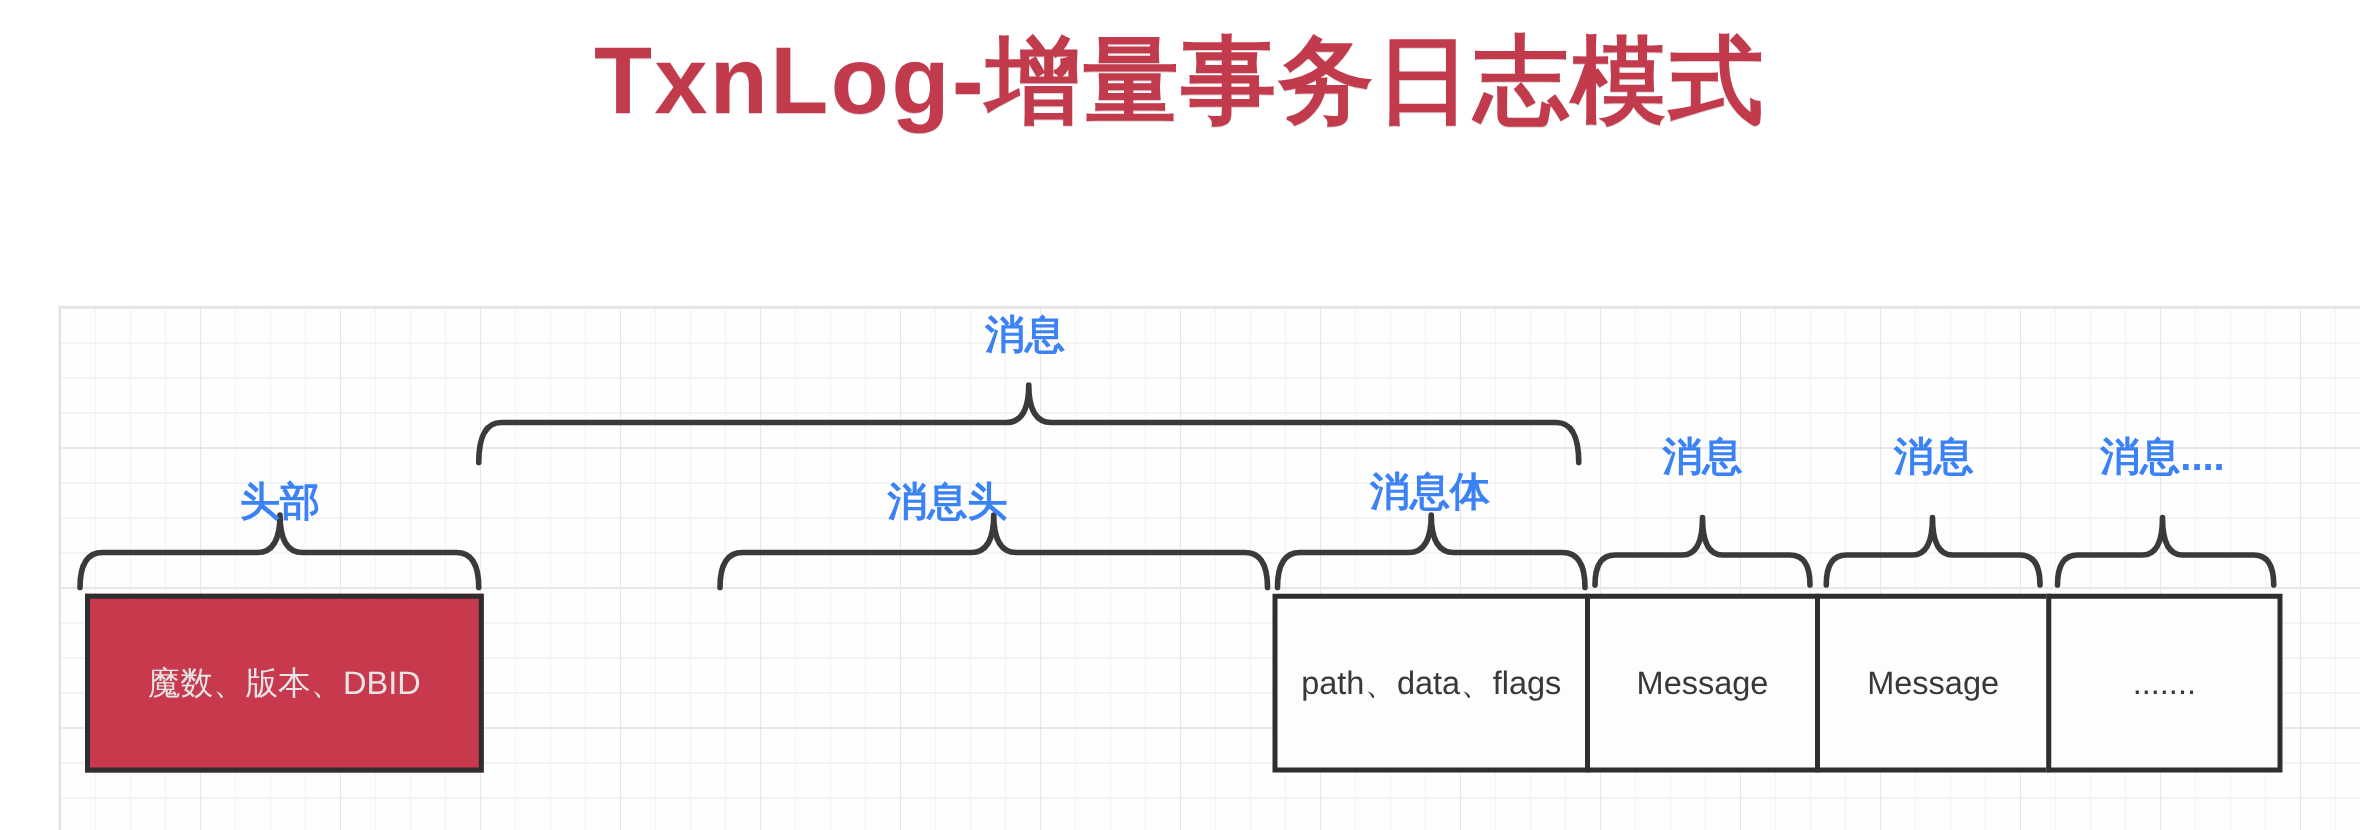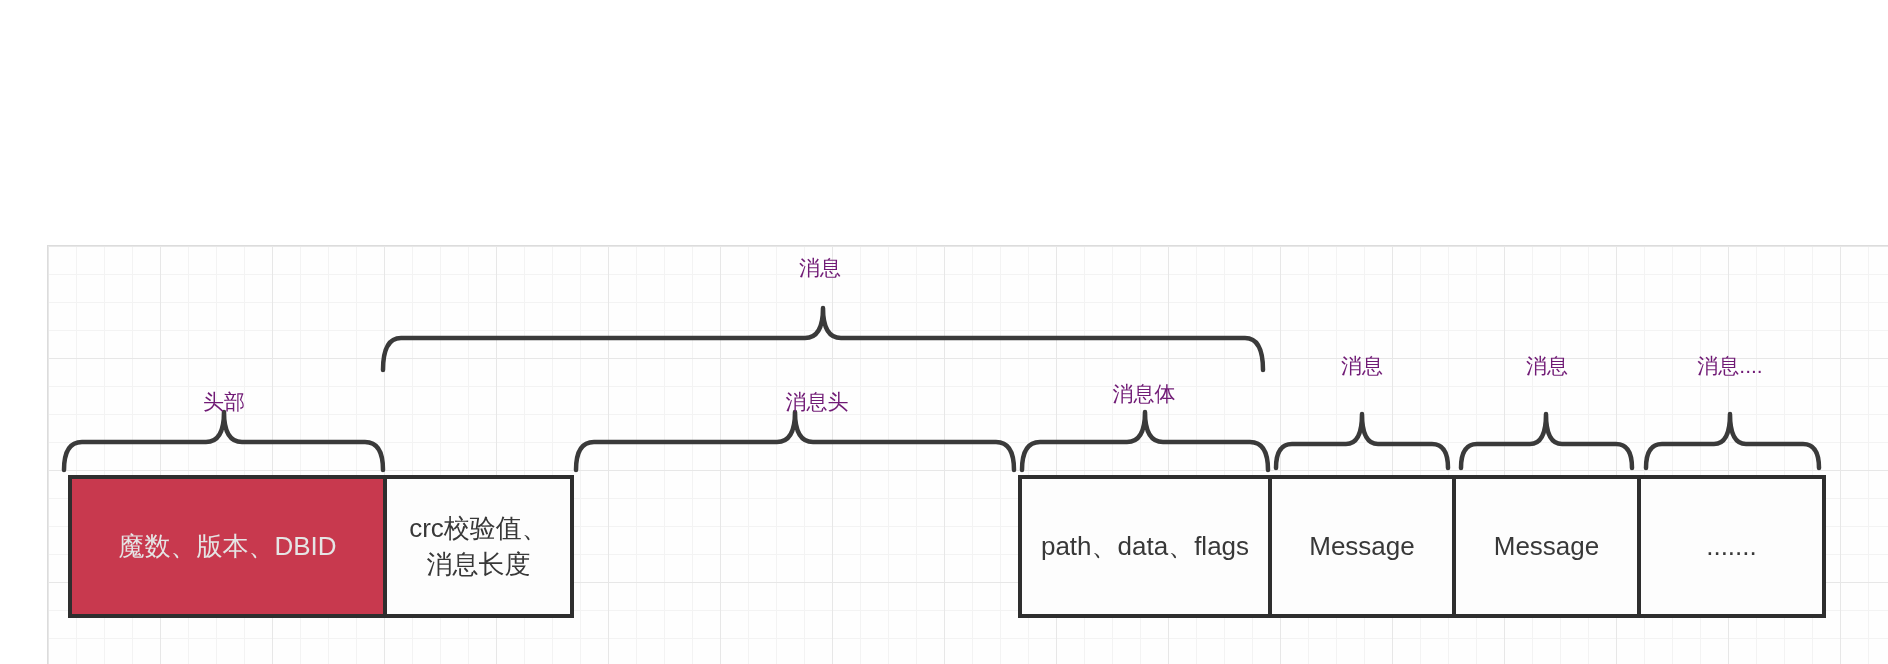--- a/index.html
+++ b/index.html
@@ -29,61 +29,60 @@
     border-top: 1px solid #dcdcdc;
     border-left: 1px solid #dcdcdc;
   }
 
   .overlay { position: absolute; left: 0; top: 0; width: 1888px; height: 664px; }
 
   .brace-path { fill: none; stroke: #3a3a3a; stroke-width: 4.5; stroke-linecap: round; stroke-linejoin: round; }
 
   .brace-label {
     position: absolute; transform: translate(-50%, -50%);
-    font-size: 21px; font-weight: 400; color: #701a75; white-space: nowrap;
+    font-size: 32px; font-weight: 700; color: #3b82f6; white-space: nowrap;
   }
 
   .seg {
     position: absolute; top: 475px; height: 143px;
     border: 4px solid #2e2e2e;
     background: #fdfdfd;
     display: flex; align-items: center; justify-content: center;
     font-size: 26px; color: #383838;
     text-align: center; line-height: 1.35;
     white-space: pre-line;
   }
   .seg.highlight { background: #c8394e; color: #e5e5e5; }
 </style>
 </head>
 <body>
 
 <div class="stage">
 
+  <div class="title">TxnLog-增量事务日志模式</div>
 
   <div class="canvas"></div>
 
   <svg class="overlay" width="1888" height="664" viewBox="0 0 1888 664" xmlns="http://www.w3.org/2000/svg">
     <path class="brace-path" d="M 64 470 Q 64 442 82 442 L 206 442 Q 224 442 224 412 Q 224 442 242 442 L 365 442 Q 383 442 383 470"></path>
     <path class="brace-path" d="M 383 370 Q 383 338 401 338 L 805 338 Q 823 338 823 308 Q 823 338 841 338 L 1245 338 Q 1263 338 1263 370"></path>
     <path class="brace-path" d="M 576 470 Q 576 442 594 442 L 777 442 Q 795 442 795 412 Q 795 442 813 442 L 996 442 Q 1014 442 1014 470"></path>
     <path class="brace-path" d="M 1022 470 Q 1022 442 1040 442 L 1127 442 Q 1145 442 1145 412 Q 1145 442 1163 442 L 1250 442 Q 1268 442 1268 470"></path>
     <path class="brace-path" d="M 1276 468 Q 1276 444 1292 444 L 1346 444 Q 1362 444 1362 414 Q 1362 444 1378 444 L 1432 444 Q 1448 444 1448 468"></path>
     <path class="brace-path" d="M 1461 468 Q 1461 444 1477 444 L 1530 444 Q 1546 444 1546 414 Q 1546 444 1562 444 L 1616 444 Q 1632 444 1632 468"></path>
     <path class="brace-path" d="M 1646 468 Q 1646 444 1662 444 L 1714 444 Q 1730 444 1730 414 Q 1730 444 1746 444 L 1803 444 Q 1819 444 1819 468"></path>
   </svg>
 
   <div class="brace-label" style="left:224px; top:402px;text-align:center;">头部</div>
   <div class="brace-label" style="left:820px; top:268px;">消息</div>
-  <div class="brace-label" style="left:817px; top:402px;">消息头</div>
+  <div class="brace-label" style="left:758px; top:402px;">消息头</div>
   <div class="brace-label" style="left:1144px; top:394px;text-align:center;">消息体</div>
   <div class="brace-label" style="left:1362px; top:366px;">消息</div>
   <div class="brace-label" style="left:1547px; top:366px;">消息</div>
   <div class="brace-label" style="left:1730px; top:366px;">消息....</div>
 
   <div class="seg highlight" style="left:68px;  width:319px;">魔数、版本、DBID</div>
-  <div class="seg" style="left:383px; width:191px;">crc校验值、
-消息长度</div>
   <div class="seg" style="left:1018px; width:254px;">path、data、flags</div>
   <div class="seg" style="left:1268px; width:188px;">Message</div>
   <div class="seg" style="left:1452px; width:189px;">Message</div>
   <div class="seg" style="left:1637px; width:189px;">.......</div>
 
 </div>
 
 </body></html>

